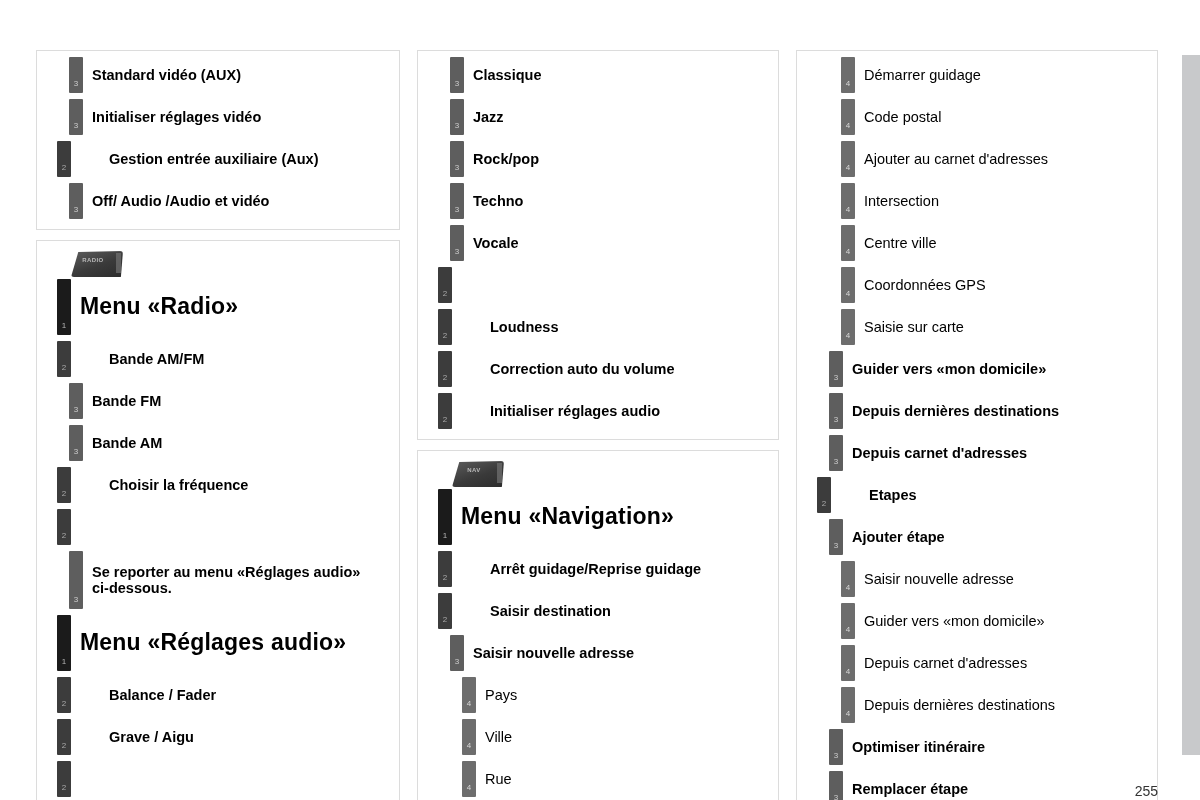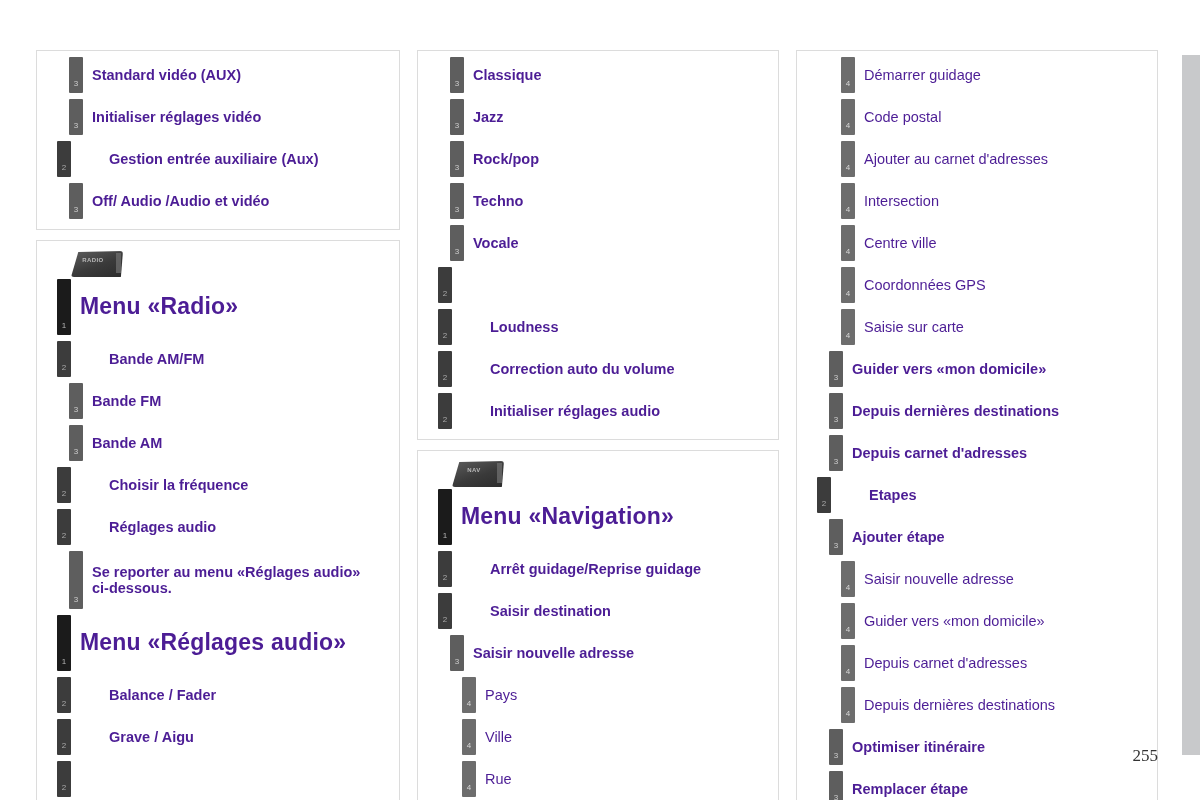--- a/index.html
+++ b/index.html
@@ -119,21 +119,21 @@
     line-height: 1;
     padding-bottom: 5px;
     font-family: "Liberation Sans", sans-serif;
   }
 
   .row .txt {
     padding-left: 9px;
     display: flex;
     align-items: center;
     white-space: pre-line;
-    color: #4c1d95;
+    color: #000000;
     line-height: 1.12;
   }
 
   
   .lvl1 .marker { background: #1b1b1b; }
   .lvl1 .marker .num { color: #b5b5b5; }
   .lvl1 { min-height: 56px; }
   .lvl1 .txt { font-size: 23px; font-weight: bold; letter-spacing: .2px; }
 
   .lvl2 .marker { background: #3c3c3c; }
@@ -154,24 +154,24 @@
   
   .ind1 { margin-left: 12px; }
   .ind2 { margin-left: 24px; }
   .ind3 { margin-left: 36px; }
 
   .tall { min-height: 58px; }
 
   .page-number {
     position: absolute;
     right: 42px;
-    bottom: 34px;
-    font-size: 17px;
+    bottom: 1px;
+    font-size: 14px;
     color: #333333;
-    font-family: Liberation Serif, serif;
+    font-family: Liberation Sans, sans-serif;
   }
 </style>
 </head>
 <body>
 
 <div class="edge-tab"></div>
 
 <div class="page">
   <div class="columns" id="columns-root">
       <div class="column col-1">
@@ -233,21 +233,20 @@
           <div class="row lvl2 ind1">
             <div class="marker">
               <span class="num">2</span>
             </div>
             <div class="txt">Choisir la fréquence</div>
           </div>
           <div class="row lvl2 ind1">
             <div class="marker">
               <span class="num">2</span>
             </div>
-            <div class="txt">Réglages audio</div>
           </div>
           <div class="row lvl3 ind2 tall">
             <div class="marker">
               <span class="num">3</span>
             </div>
             <div class="txt">Se reporter au menu «Réglages audio»
 ci-dessous.</div>
           </div>
           <div class="row lvl1 ind1">
             <div class="marker">

